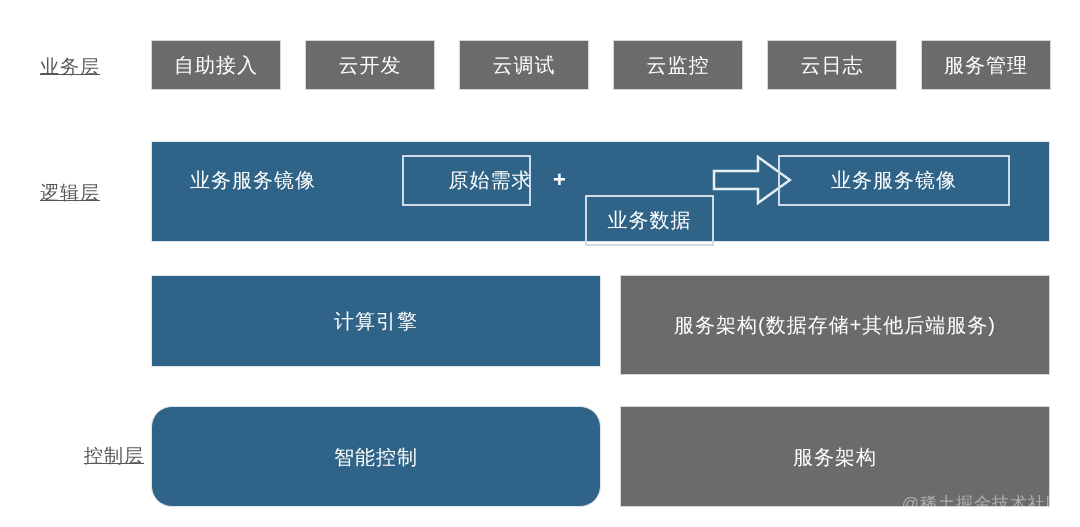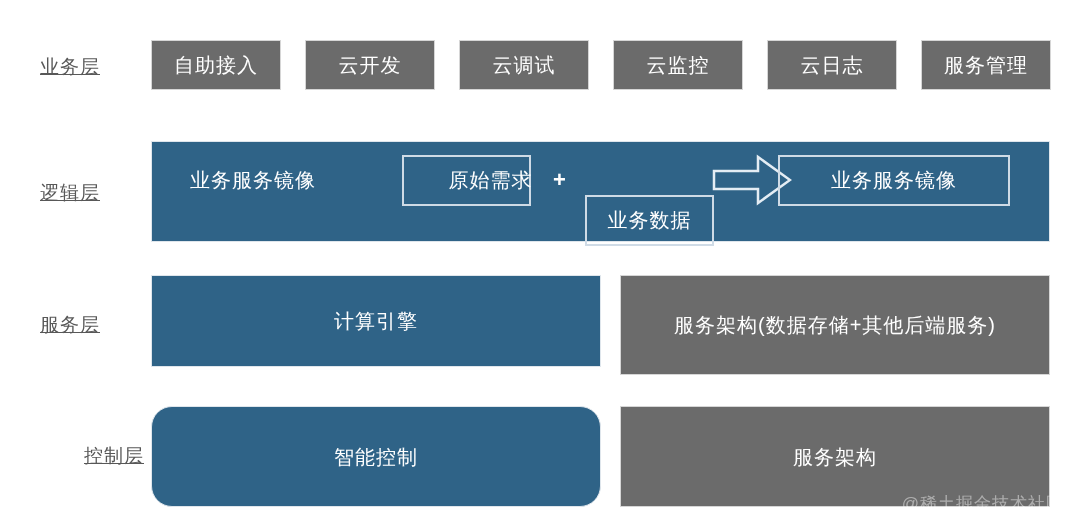--- a/index.html
+++ b/index.html
@@ -128,21 +128,20 @@
     white-space: nowrap;
   }
 </style>
 </head>
 <body>
 
 <div id="diagram">
 
   <div class="layer-label" style="top:57px;">业务层</div>
   <div class="layer-label" style="top:183px;">逻辑层</div>
-  <div class="layer-label" style="top:315px;">服务层</div>
   <div class="layer-label" style="top:446px;padding-left:44px;">控制层</div>
 
   <div class="box box-gray chip" style="left:151px;top:40px;width:130px;">自助接入</div>
   <div class="box box-gray chip" style="left:305px;top:40px;width:130px;">云开发</div>
   <div class="box box-gray chip" style="left:459px;top:40px;width:130px;">云调试</div>
   <div class="box box-gray chip" style="left:613px;top:40px;width:130px;">云监控</div>
   <div class="box box-gray chip" style="left:767px;top:40px;width:130px;">云日志</div>
   <div class="box box-gray chip" style="left:921px;top:40px;width:130px;">服务管理</div>
 
   <div id="logic-band"></div>

